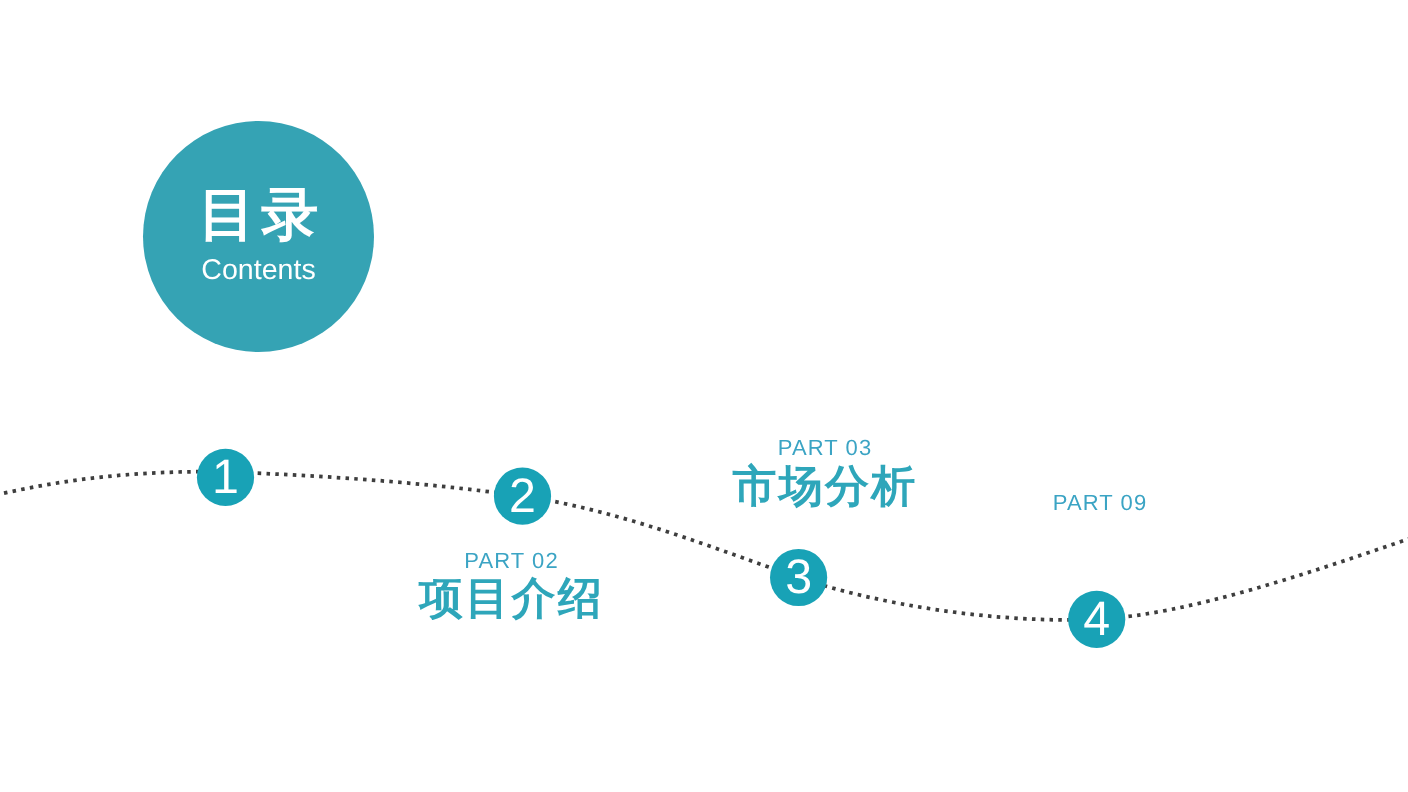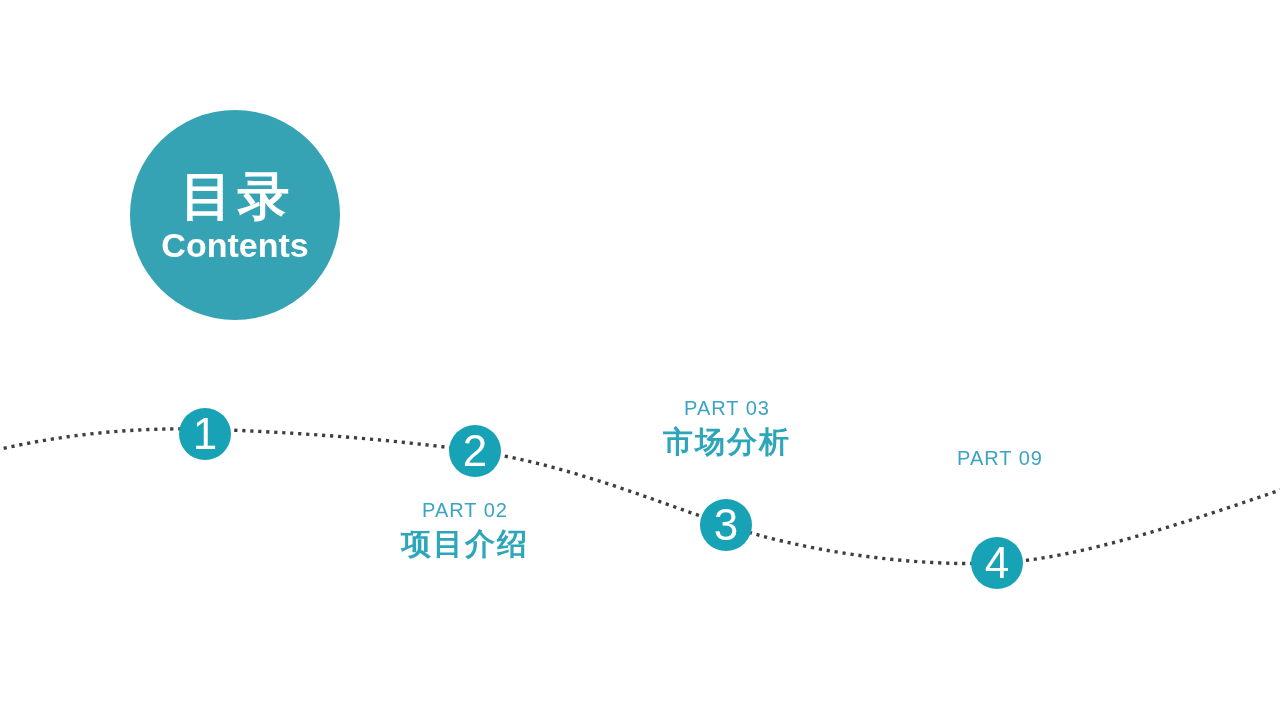--- a/index.html
+++ b/index.html
@@ -42,22 +42,22 @@
     text-align: center;
   }
   .toc-title {
     font-size: 52px;
     font-weight: 800;
     letter-spacing: 5px;
     line-height: 60px;
     text-indent: 5px; 
   }
   .toc-subtitle {
-    font-size: 34px;
-    font-weight: 700;
+    font-size: 26px;
+    font-weight: 400;
     line-height: 38px;
   }
   .node {
     position: absolute;
     width: 52px; height: 52px;
     border-radius: 50%;
     background: var(--node-circle);
     color: var(--circle-text);
     display: flex;
     align-items: center;
@@ -70,32 +70,32 @@
   .node-2 { left: 449px; top: 425px; }
   .node-3 { left: 700px; top: 499px; }
   .node-4 { left: 971px; top: 537px; }
   .label {
     position: absolute;
     width: 240px;
     text-align: center;
   }
   .label-1 { left:  92px; top: 480px; }
   .label-2 { left: 345px; top: 499px; }
-  .label-3 { left: 607px; top: 397px; }
+  .label-3 { left: 630px; top: 397px; }
   .label-4 { left: 880px; top: 447px; }
   .part {
     font-size: 20px;
     line-height: 22px;
     font-weight: 400;
     letter-spacing: 1px;
     color: var(--part-label);
   }
   .title {
     margin-top: 6px;
-    font-size: 30px;
+    font-size: 40px;
     line-height: 34px;
     font-weight: 700;
     letter-spacing: 2px;
     color: var(--item-title);
   }
 </style>
 </head>
 <body>
 
 <div class="slide">

